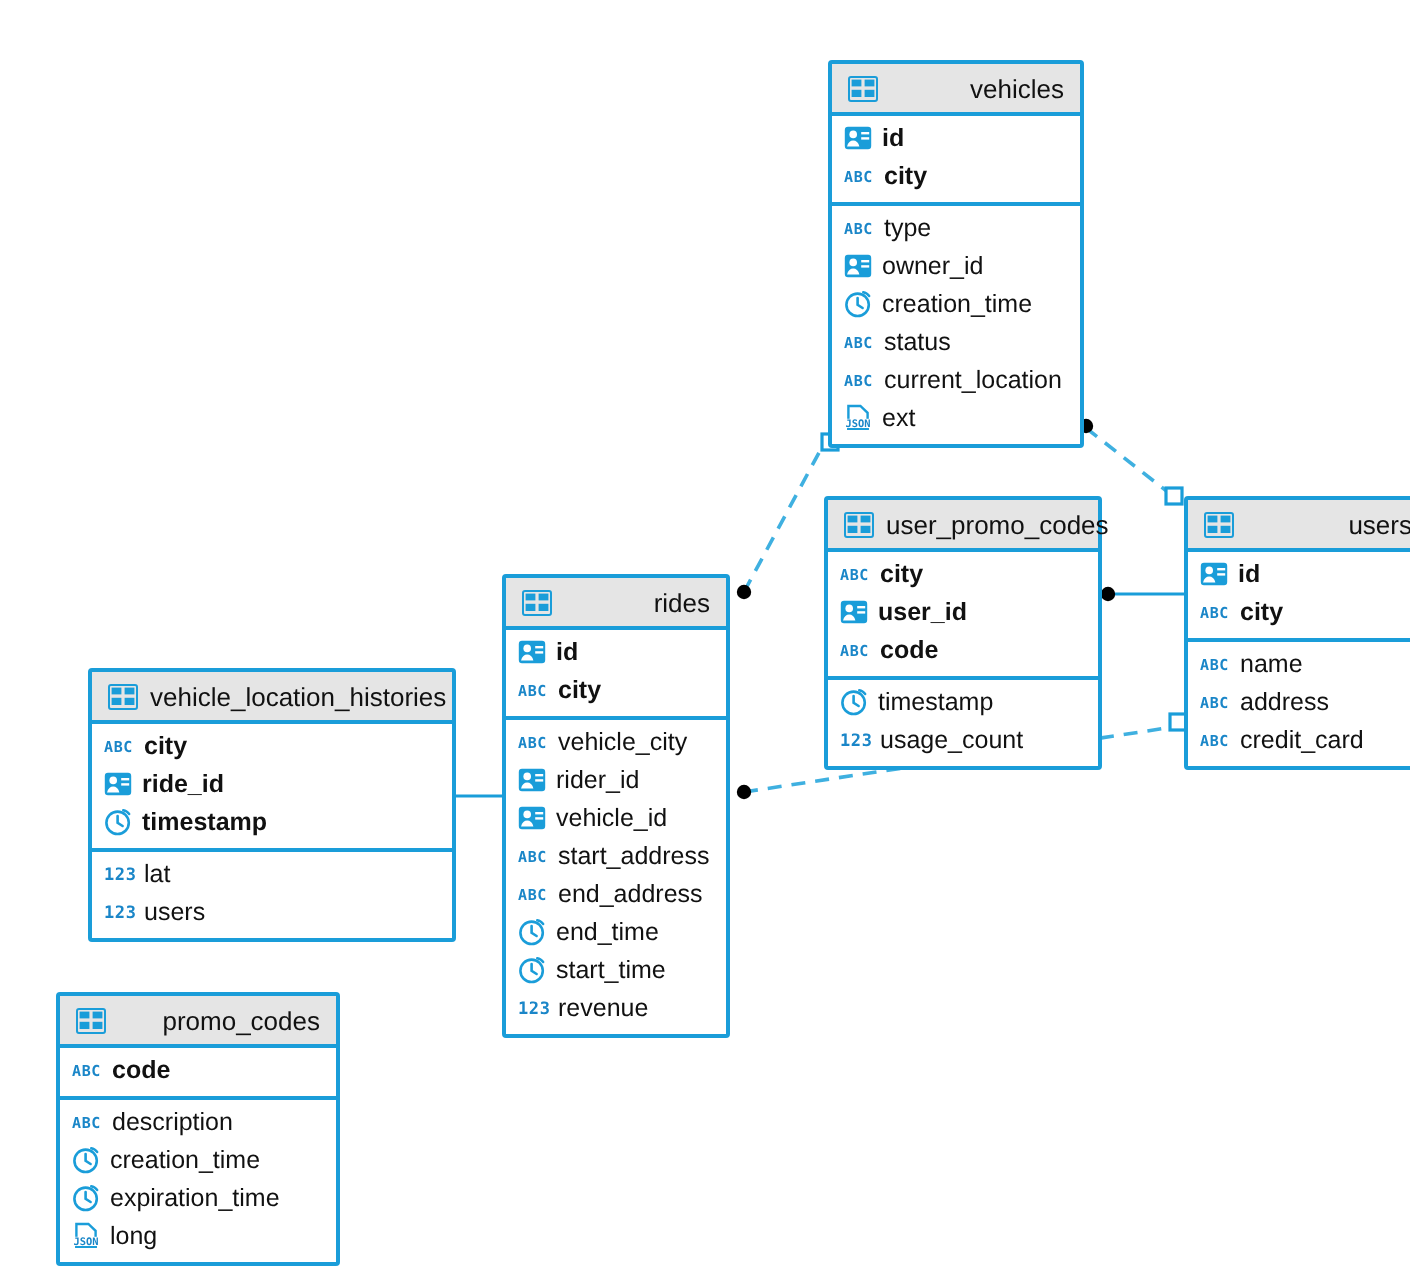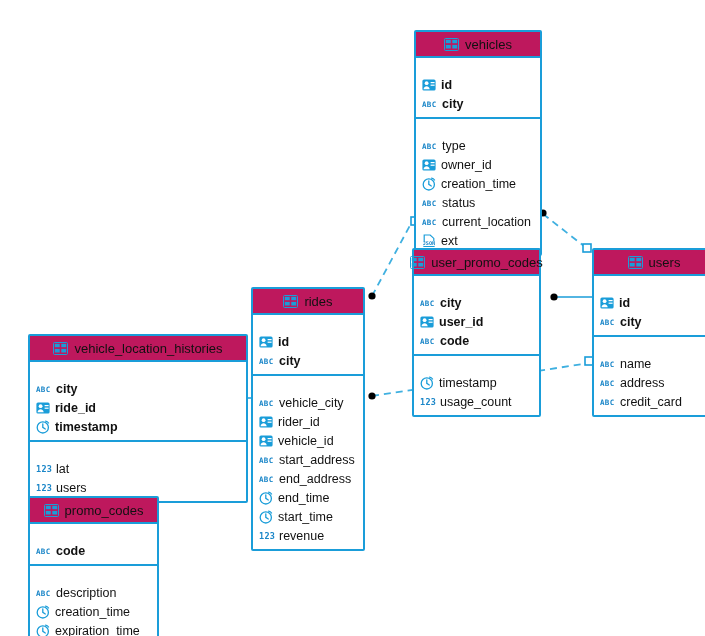--- a/index.html
+++ b/index.html
@@ -16,33 +16,33 @@
   .entity{
     position:absolute;
     box-sizing:border-box;
     border:2px solid #1a9dd9;
     background:#ffffff;
     border-radius:2px;
   }
   .ent-header{
     box-sizing:border-box;
     height:26px;
-    background:#be185d;
+    background:#e5e5e5;
     border-bottom:2px solid #1a9dd9;
     display:flex;
     align-items:center;
-    justify-content:center;
+    justify-content:space-between;
     gap:6px;
     font-size:13px;
     color:#111111;
     padding:0 8px;
   }
   .ent-section{
     box-sizing:border-box;
-    padding:17px 0 4px 0;
+    padding:1px 0 4px 0;
   }
   .ent-section.pk{border-bottom:2px solid #1a9dd9;}
   .field{
     box-sizing:border-box;
     display:flex;
     align-items:center;
     gap:5px;
     height:19px;
     padding:0 7px 0 6px;
     font-size:12.5px;
@@ -169,21 +169,21 @@
             <span class="ico"><svg class="ico fld" viewBox="0 0 14 14" xmlns="http://www.w3.org/2000/svg">
                 <path d="M2.2 1.0 h6.0 l3.6 3.4 v8.0 h-9.6 z" fill="none" stroke="#1a9dd9" stroke-width="1.2"></path>
                 <rect x="1.3" y="7.4" width="11.4" height="4.6" fill="#ffffff"></rect>
                 <text x="7.0" y="11.3" text-anchor="middle" font-family="DejaVu Sans Mono, monospace" font-size="5.2" font-weight="bold" fill="#1a86c8">JSON</text>
                 <line x1="1.6" y1="12.5" x2="12.4" y2="12.5" stroke="#1a9dd9" stroke-width="1"></line>
               </svg></span>
             <span>ext</span>
           </div>
         </div>
       </div>
-      <div class="entity" style="left: 412px; top: 248px; width: 129px;">
+      <div class="entity" style="left: 412px; top: 248px; width: 139px;">
         <div class="ent-header">
           <span class="ico"><svg class="ico tbl" viewBox="0 0 15 13" xmlns="http://www.w3.org/2000/svg">
               <rect x="0.5" y="0.5" width="14" height="12" rx="1" fill="none" stroke="#1a9dd9" stroke-width="1"></rect>
               <rect x="1.8" y="1.8" width="4.9" height="3.4" fill="#1a9dd9"></rect>
               <rect x="8.3" y="1.8" width="4.9" height="3.4" fill="#1a9dd9"></rect>
               <rect x="1.8" y="6.9" width="4.9" height="3.6" fill="#1a9dd9"></rect>
               <rect x="8.3" y="6.9" width="4.9" height="3.6" fill="#1a9dd9"></rect>
             </svg></span>
           <span>user_promo_codes</span>
         </div>
@@ -339,21 +339,21 @@
                 <path d="M9.6 1.1 c1.3 0.2 2.3 0.9 3.0 1.9" fill="none" stroke="#1a9dd9" stroke-width="1.2" stroke-linecap="round"></path>
               </svg></span>
             <span>start_time</span>
           </div>
           <div class="field">
             <span class="ico"><span class="txtico num">123</span></span>
             <span>revenue</span>
           </div>
         </div>
       </div>
-      <div class="entity" style="left: 28px; top: 334px; width: 220px;">
+      <div class="entity" style="left: 44px; top: 334px; width: 184px;">
         <div class="ent-header">
           <span class="ico"><svg class="ico tbl" viewBox="0 0 15 13" xmlns="http://www.w3.org/2000/svg">
               <rect x="0.5" y="0.5" width="14" height="12" rx="1" fill="none" stroke="#1a9dd9" stroke-width="1"></rect>
               <rect x="1.8" y="1.8" width="4.9" height="3.4" fill="#1a9dd9"></rect>
               <rect x="8.3" y="1.8" width="4.9" height="3.4" fill="#1a9dd9"></rect>
               <rect x="1.8" y="6.9" width="4.9" height="3.6" fill="#1a9dd9"></rect>
               <rect x="8.3" y="6.9" width="4.9" height="3.6" fill="#1a9dd9"></rect>
             </svg></span>
           <span>vehicle_location_histories</span>
         </div>
@@ -385,21 +385,21 @@
           <div class="field">
             <span class="ico"><span class="txtico num">123</span></span>
             <span>lat</span>
           </div>
           <div class="field">
             <span class="ico"><span class="txtico num">123</span></span>
             <span>users</span>
           </div>
         </div>
       </div>
-      <div class="entity" style="left: 28px; top: 496px; width: 131px;">
+      <div class="entity" style="left: 28px; top: 496px; width: 142px;">
         <div class="ent-header">
           <span class="ico"><svg class="ico tbl" viewBox="0 0 15 13" xmlns="http://www.w3.org/2000/svg">
               <rect x="0.5" y="0.5" width="14" height="12" rx="1" fill="none" stroke="#1a9dd9" stroke-width="1"></rect>
               <rect x="1.8" y="1.8" width="4.9" height="3.4" fill="#1a9dd9"></rect>
               <rect x="8.3" y="1.8" width="4.9" height="3.4" fill="#1a9dd9"></rect>
               <rect x="1.8" y="6.9" width="4.9" height="3.6" fill="#1a9dd9"></rect>
               <rect x="8.3" y="6.9" width="4.9" height="3.6" fill="#1a9dd9"></rect>
             </svg></span>
           <span>promo_codes</span>
         </div>

